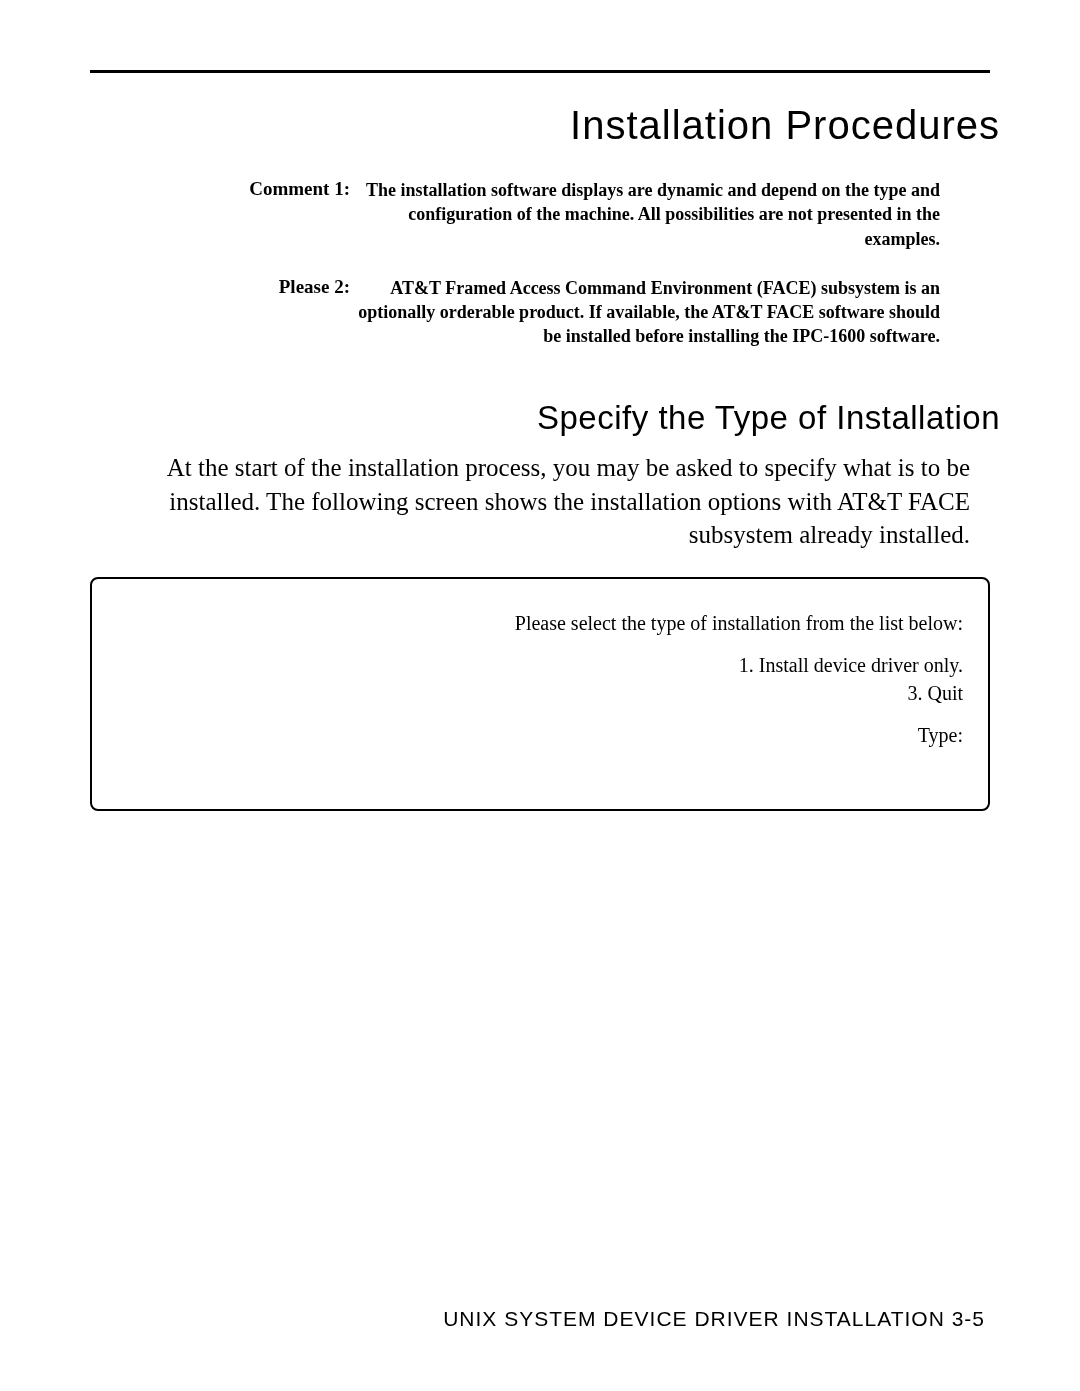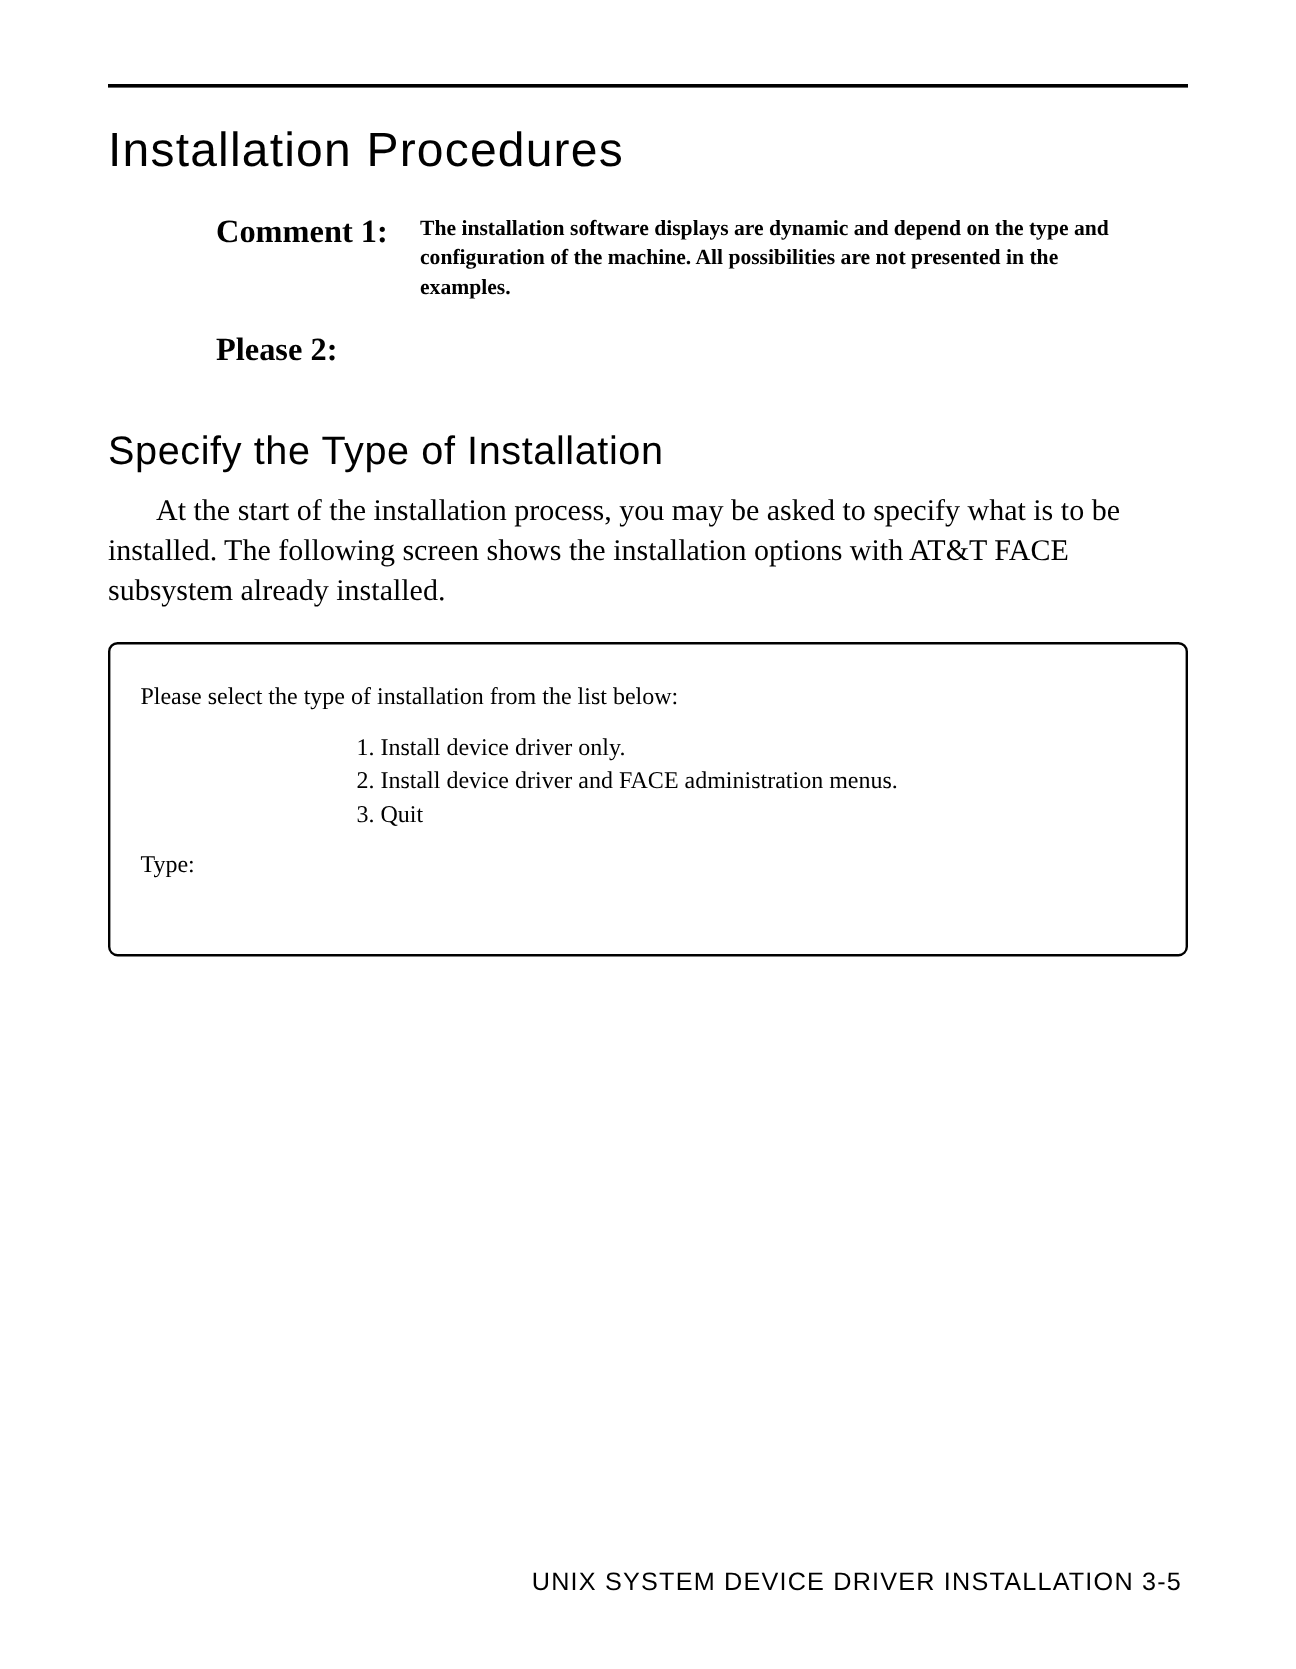--- a/index.html
+++ b/index.html
@@ -1,18 +1,19 @@
 <!DOCTYPE html>
 <html><head>
   <meta charset="utf-8">
   <style>
     * {
       margin: 0;
       padding: 0;
       box-sizing: border-box;
+      text-align: right;
     }
     body {
       width: 1080px;
       height: 1391px;
       background: #ffffff;
       font-family: "Times New Roman", Times, serif;
       color: #000000;
       position: relative;
       padding: 70px 80px 40px 80px;
     }
@@ -32,21 +33,21 @@
     }
     .comment-block {
       display: flex;
       margin-left: 100px;
       margin-right: 60px;
       margin-bottom: 25px;
     }
     .comment-label {
       font-family: "Book Antiqua", Palatino, serif;
       font-weight: bold;
-      font-size: 27px;
+      font-size: 19px;
       flex-shrink: 0;
       width: 170px;
     }
     .comment-text {
       font-family: "Book Antiqua", Palatino, serif;
       font-weight: bold;
       font-size: 18px;
       line-height: 1.35;
     }
     .section-title {
@@ -103,29 +104,29 @@
 
 <h1 class="main-title">Installation Procedures</h1>
 
 <div class="comment-block">
   <div class="comment-label">Comment 1:</div>
   <div class="comment-text">The installation software displays are dynamic and depend on the type and configuration of the machine. All possibilities are not presented in the examples.</div>
 </div>
 
 <div class="comment-block">
   <div class="comment-label">Please 2:</div>
+  <div class="comment-text">AT&amp;T Framed Access Command Environment (FACE) subsystem is an optionally orderable product. If available, the AT&amp;T FACE software should be installed before installing the IPC-1600 software.</div>
 </div>
 
 <h2 class="section-title">Specify the Type of Installation</h2>
 
 <p class="body-para">At the start of the installation process, you may be asked to specify what is to be installed. The following screen shows the installation options with AT&amp;T FACE subsystem already installed.</p>
 
 <div class="terminal-box">
   <div class="terminal-line1">Please select the type of installation from the list below:</div>
   <div class="terminal-options">
     <div>1. Install device driver only.</div>
-    <div>2. Install device driver and FACE administration menus.</div>
     <div>3. Quit</div>
   </div>
   <div class="terminal-type">Type:</div>
 </div>
 
 <div class="footer">UNIX SYSTEM DEVICE DRIVER INSTALLATION  3-5</div>
 
 </body></html>

